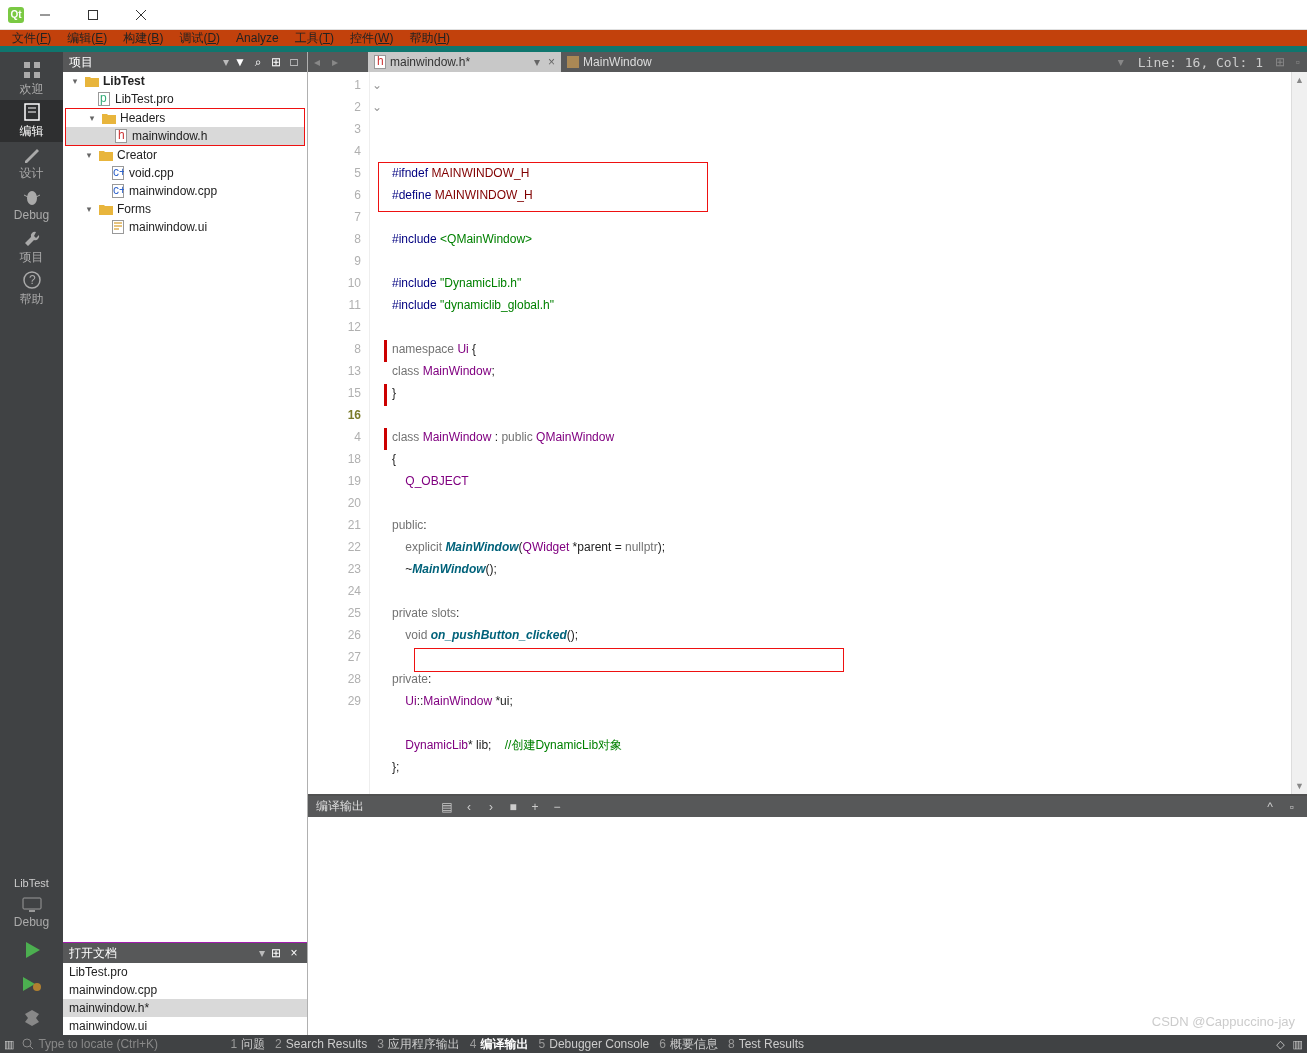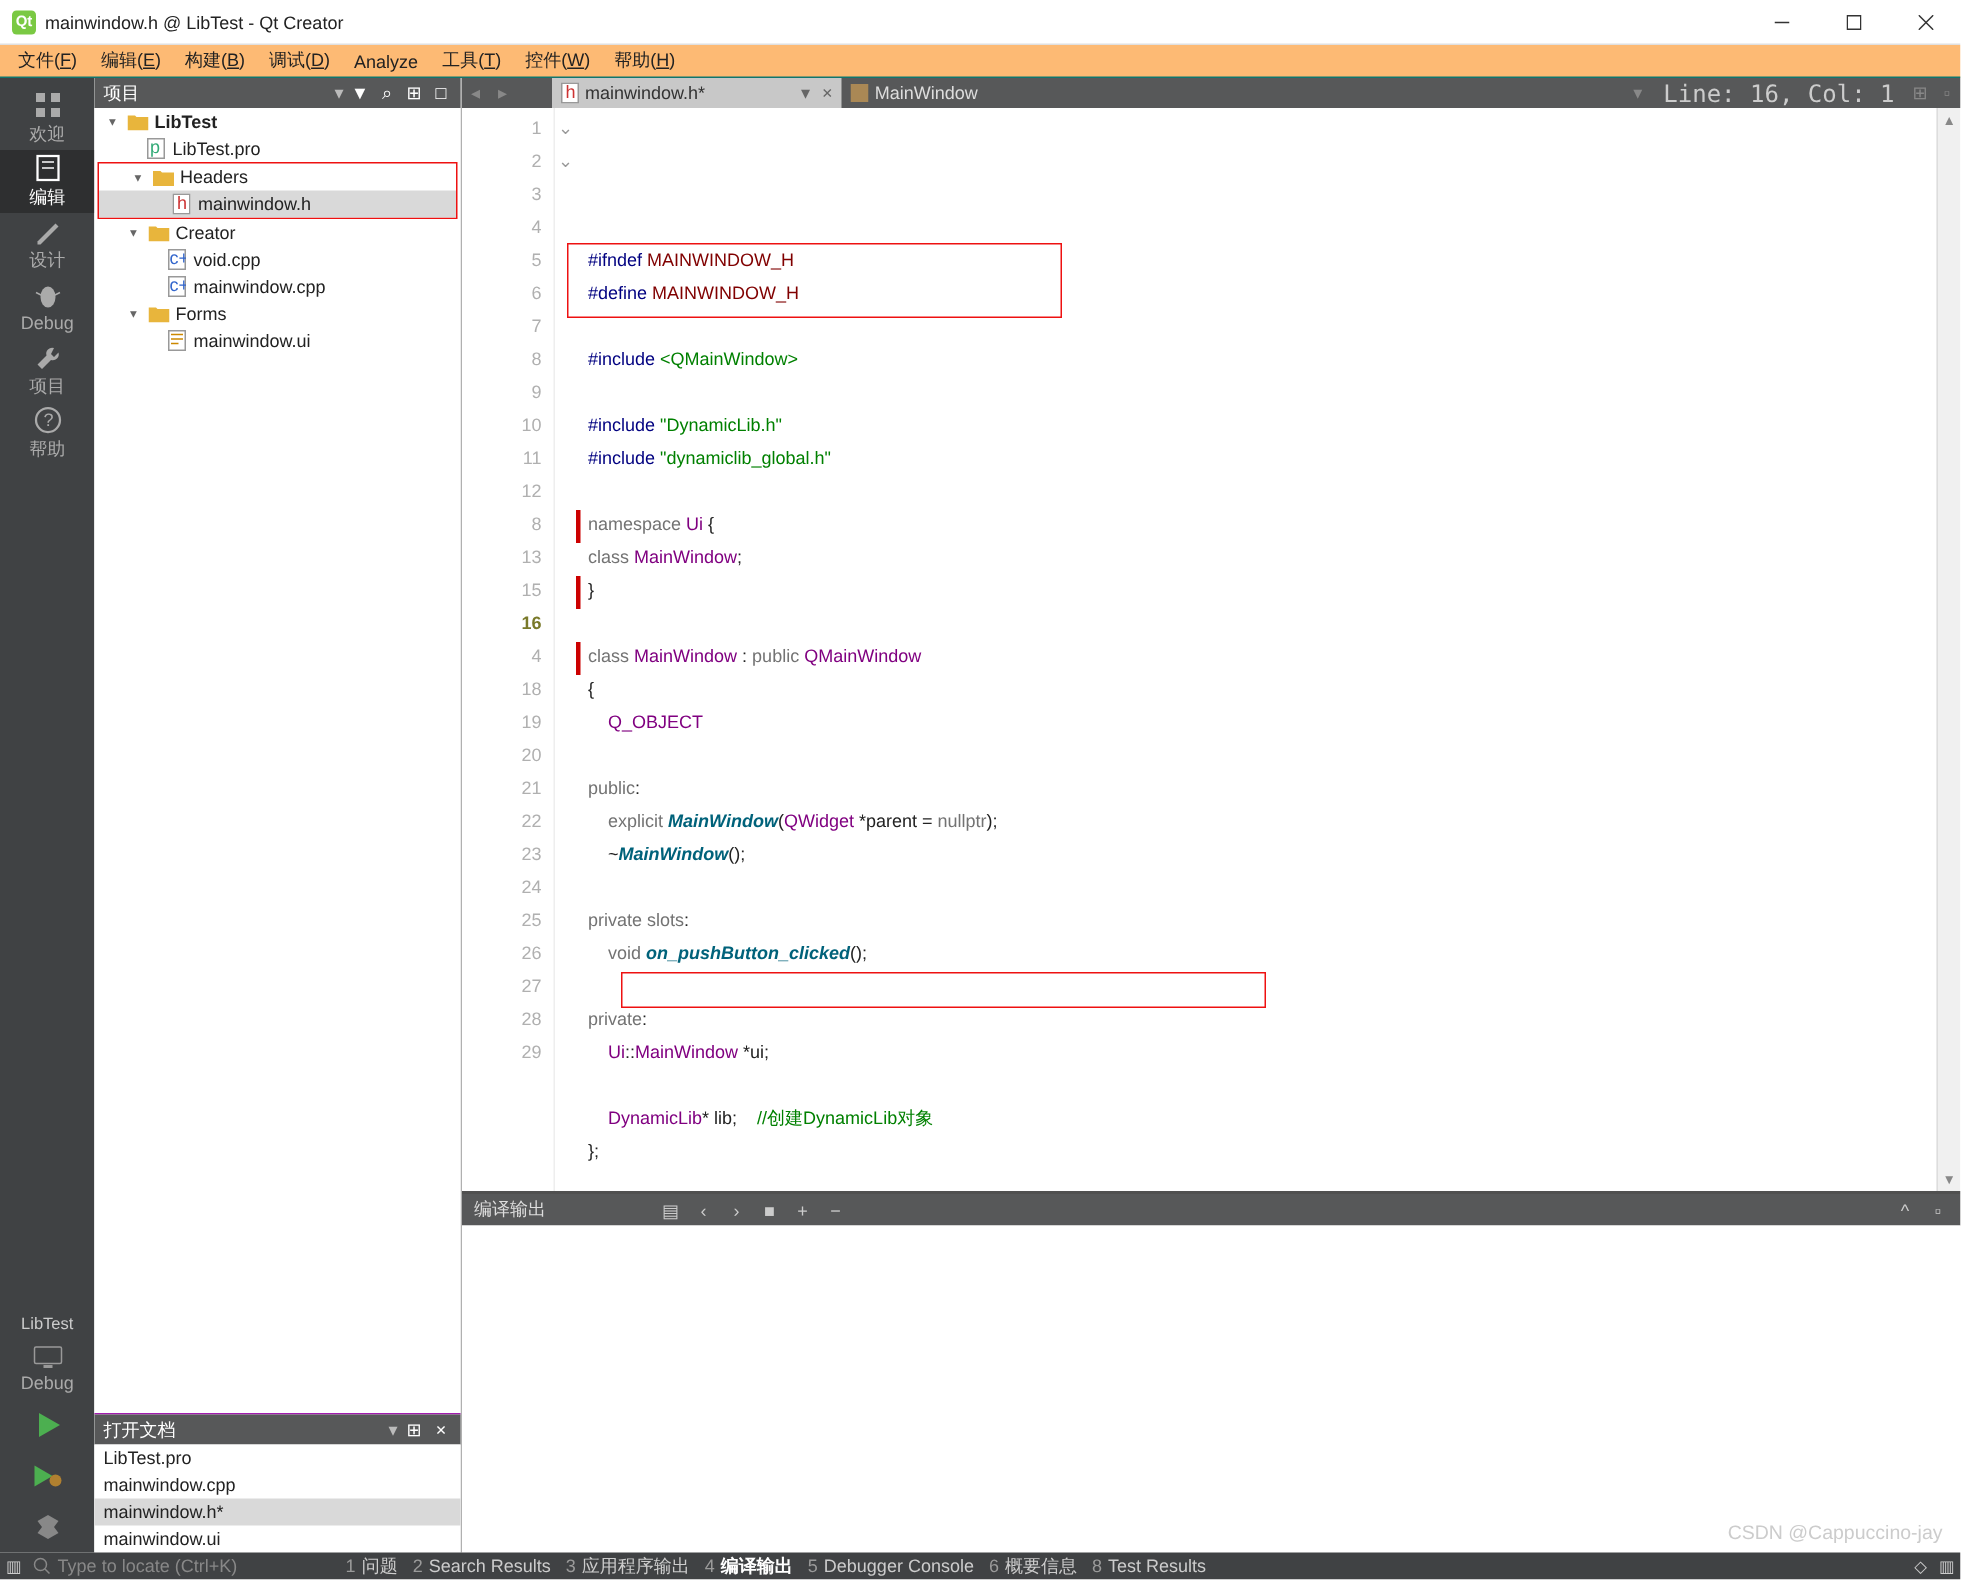--- a/index.html
+++ b/index.html
@@ -3,21 +3,21 @@
 <meta charset="utf-8">
 <style>
 * { margin:0; padding:0; box-sizing:border-box; font-family:"Microsoft YaHei",Arial,sans-serif; font-size:12px; }
 body { background:#fff; overflow:hidden; width:1307px; height:1053px; position:relative; }
 .titlebar { height:30px; background:#fff; display:flex; align-items:center; padding:0 8px; border-bottom:1px solid #e0e0e0; }
 .titlebar .ico { width:16px; height:16px; background:#7ac943; border-radius:3px; margin-right:6px; display:flex; align-items:center; justify-content:center; color:#fff; font-size:10px; font-weight:bold; }
 .titlebar .title { flex:1; color:#222; }
 .winbtns { display:flex; gap:18px; }
 .winbtn { width:30px; height:20px; display:flex; align-items:center; justify-content:center; color:#555; }
 .winbtn svg { width:10px; height:10px; }
-.menubar { height:22px; background:#fdba74; display:flex; align-items:center; padding:0 6px; gap:4px; border-bottom:1px solid #0f766e; }
+.menubar { height:22px; background:#c2410c; display:flex; align-items:center; padding:0 6px; gap:4px; border-bottom:6px solid #0f766e; }
 .menubar span { padding:2px 6px; color:#222; }
 .menubar span u { text-decoration:underline; }
 .main { display:flex; height:calc(100% - 30px - 22px - 18px); }
 .leftbar { width:63px; background:#404244; display:flex; flex-direction:column; align-items:center; padding-top:6px; }
 .lb-item { width:63px; height:42px; display:flex; flex-direction:column; align-items:center; justify-content:center; color:#aaa; font-size:10px; gap:2px; }
 .lb-item.active { background:#2e2f30; color:#fff; }
 .lb-item .i { width:22px; height:18px; display:flex; align-items:center; justify-content:center; }
 .lb-item .i svg { fill:currentColor; }
 .lb-spacer { flex:1; }
 .lb-project { color:#ccc; font-size:11px; margin-bottom:2px; }
@@ -38,21 +38,21 @@
 .doclist { background:#fff; }
 .doc { height:18px; display:flex; align-items:center; padding:0 6px; color:#222; }
 .doc.sel { background:#d9d9d9; }
 .rightcol { flex:1; display:flex; flex-direction:column; }
 .tabbar { height:20px; background:#575859; display:flex; align-items:center; color:#ddd; }
 .tabbar .nav { width:18px; text-align:center; color:#888; }
 .tabbar .tab { display:flex; align-items:center; gap:4px; padding:0 6px; height:20px; }
 .tabbar .tab.light { background:#c8c8c8; color:#333; }
 .tabbar .tab .x { color:#666; margin-left:4px; }
 .tabbar .spacer { flex:1; }
-.tabbar .info { padding:0 8px; font-family:Consolas,monospace; font-size:16px; color:#ccc; }
+.tabbar .info { padding:0 8px; font-family:Consolas,monospace; font-size:13px; color:#ccc; }
 .editor { flex:1; display:flex; background:#fff; overflow:hidden; position:relative; }
 .gutter { width:62px; background:#fff; border-right:1px solid #eee; text-align:right; padding-right:8px; color:#b0b0b0; font-family:Consolas,monospace; font-size:15px; line-height:22px; padding-top:2px; }
 .gutter .cur { color:#7a7a2a; font-weight:bold; }
 .fold { width:14px; background:#fff; color:#999; font-family:Consolas,monospace; font-size:12px; line-height:22px; padding-top:2px; text-align:center; }
 .code { flex:1; font-family:Consolas,'Courier New',monospace; font-size:15px; line-height:22px; padding:2px 0 0 8px; white-space:pre; color:#222; position:relative; }
 .k-pre { color:#000080; }
 .k-str { color:#008000; }
 .k-inc { color:#008000; }
 .k-kw { color:#737373; }
 .k-type { color:#800080; }
@@ -75,21 +75,20 @@
 .statusbar .search { flex:0 0 200px; display:flex; align-items:center; gap:4px; color:#888; }
 .statusbar .num { color:#9a9a9a; }
 .statusbar .sp { flex:1; }
 svg.folder { fill:#e8b53c; }
 </style>
 </head>
 <body>
 
 <div class="titlebar">
   <div class="ico">Qt</div>
-  <div class="title">mainwindow.h @ LibTest - Qt Creator</div>
   <div class="winbtns">
     <div class="winbtn">
         <svg viewBox="0 0 10 10">
           <line x1="0" y1="5" x2="10" y2="5" stroke="#333"></line>
         </svg>
       </div>
     <div class="winbtn">
         <svg viewBox="0 0 10 10">
           <rect x="0.5" y="0.5" width="9" height="9" fill="none" stroke="#333"></rect>
         </svg>

